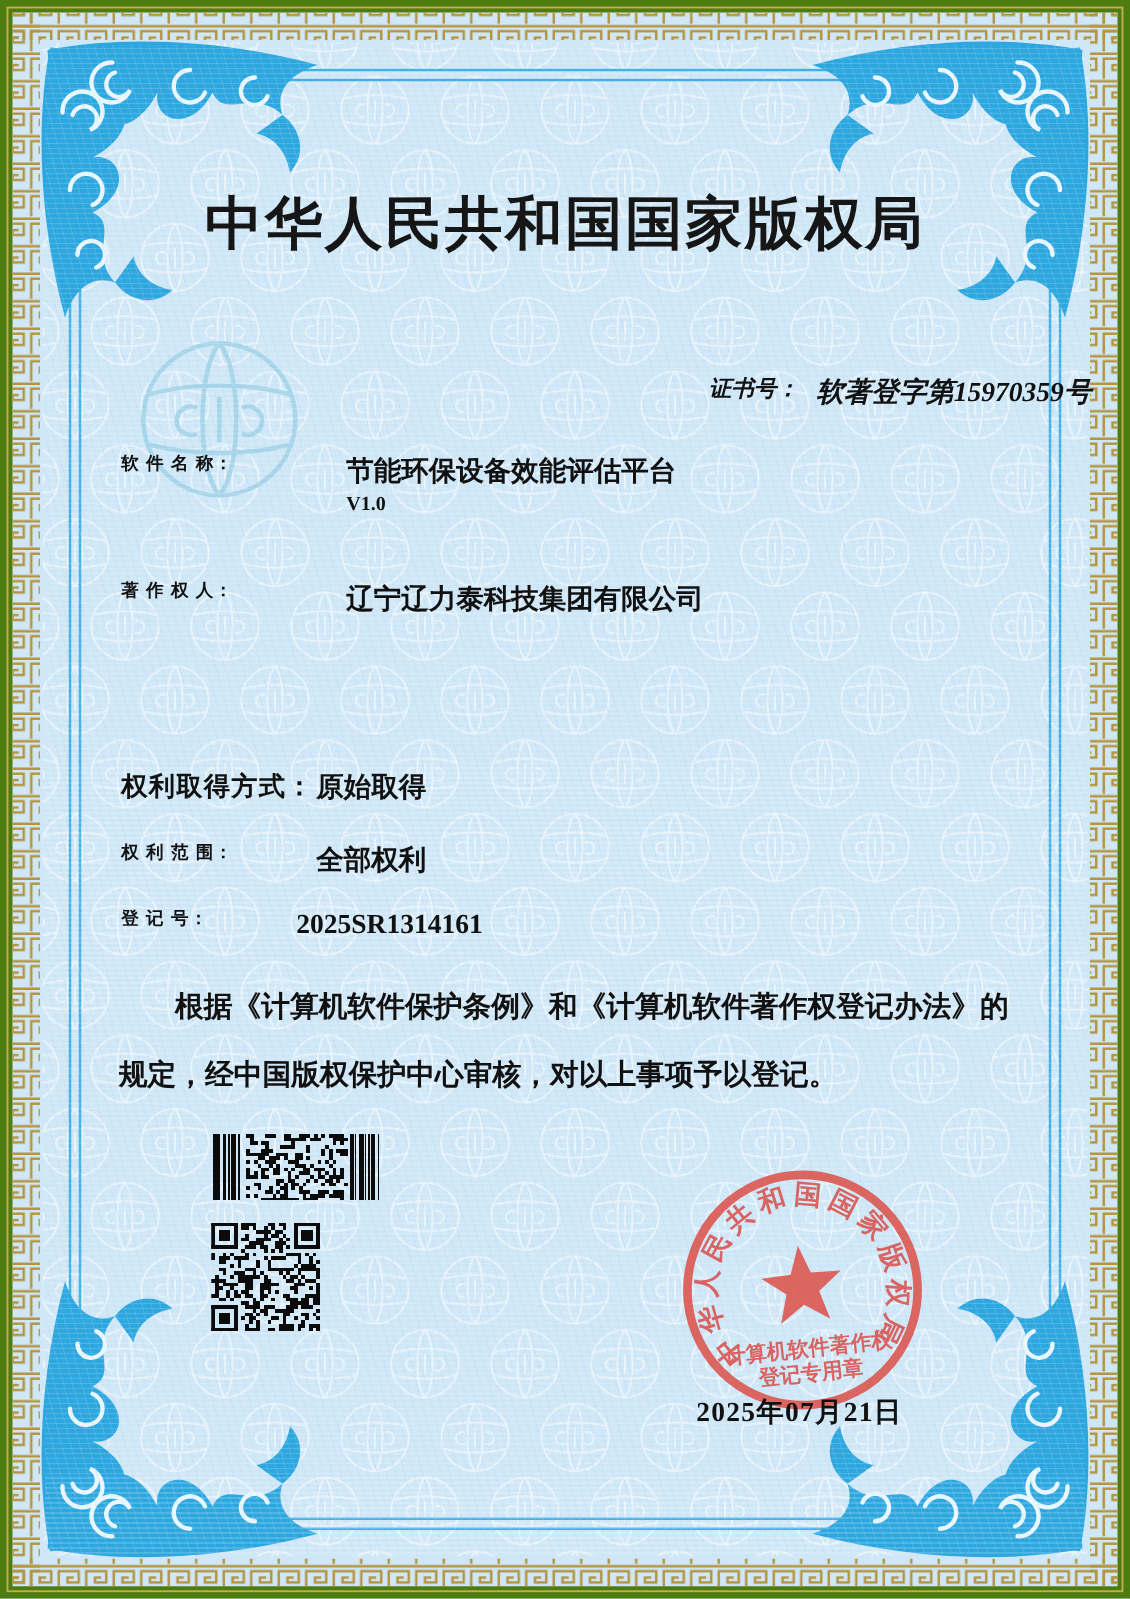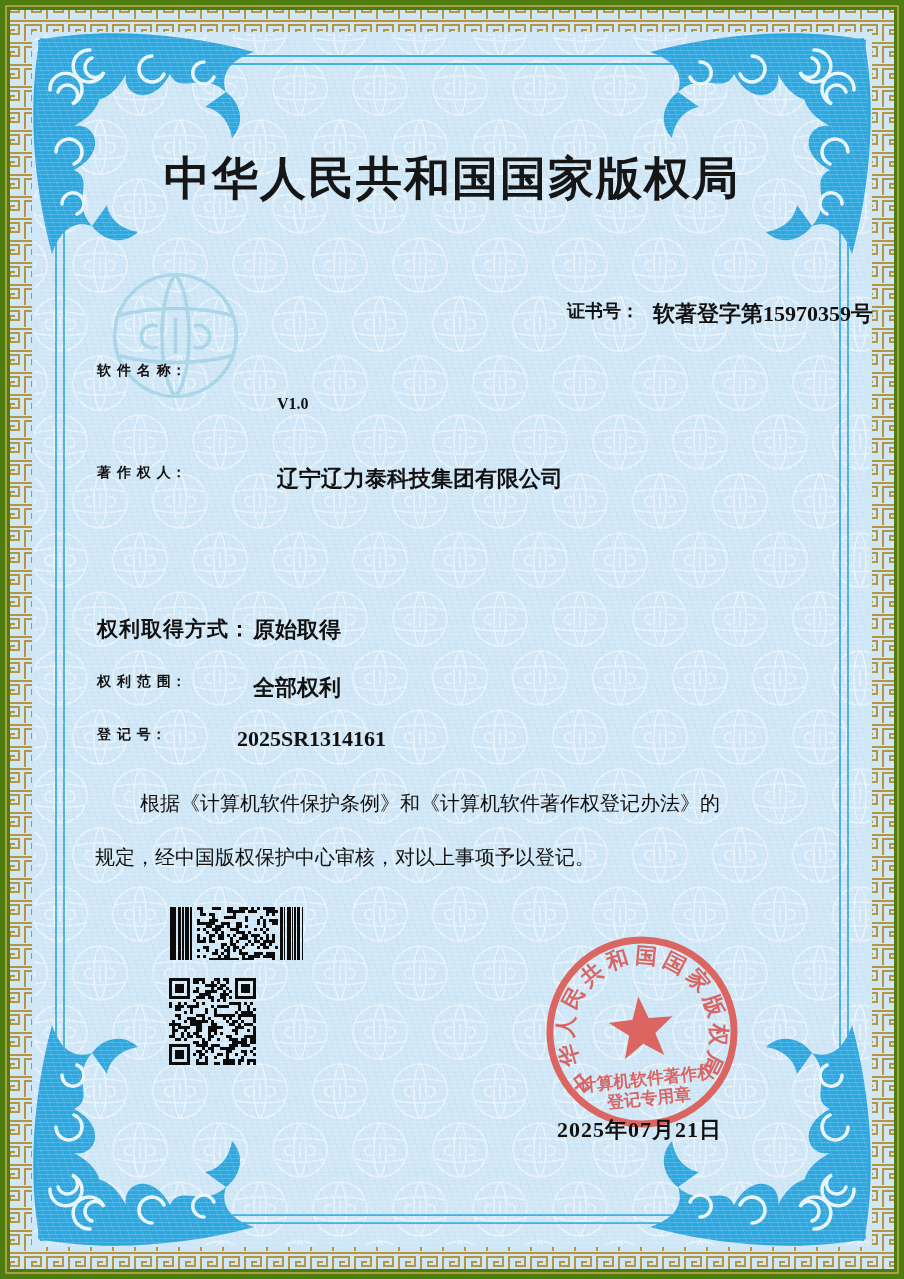--- a/index.html
+++ b/index.html
@@ -9,26 +9,26 @@
   .texture{position:absolute;left:36px;top:36px;right:36px;bottom:36px;z-index:1;pointer-events:none;
     background:
       repeating-linear-gradient(0deg, rgba(255,255,255,.16) 0 1px, transparent 1px 4px),
       repeating-linear-gradient(75deg, rgba(160,205,235,.18) 0 1px, transparent 1px 7px);}
   .content{position:absolute;left:0;top:0;width:100%;height:100%;z-index:2;}
   .abs{position:absolute;}
   .title{left:0;width:100%;text-align:center;font-family:"Liberation Serif","DejaVu Serif",serif;
          font-weight:bold;font-size:46px;letter-spacing:2px;color:#161616;white-space:nowrap;}
   .title1{top:148px;}
   .title2{top:218px;}
-  .certno{top:299px;left:567px;font-size:18px;font-weight:bold;white-space:nowrap;}
+  .certno{top:299px;left:567px;font-size:18px;font-weight:bold;white-space:nowrap;font-style:italic;}
   .certno .val{font-family:"Liberation Serif","DejaVu Serif",serif;margin-left:14px;}
   .lbl{position:absolute;left:97px;font-size:14px;font-weight:bold;letter-spacing:1px;white-space:nowrap;}
   .val{position:absolute;font-size:22px;font-weight:bold;white-space:nowrap;}
   .serifval{font-family:"Liberation Serif","DejaVu Serif",serif;}
-  .statement{font-size:20px;font-weight:normal;white-space:nowrap;}
+  .statement{font-size:23px;font-weight:bold;white-space:nowrap;}
   .date{top:1115px;left:557px;font-size:22px;font-weight:bold;
         font-family:"Liberation Serif","DejaVu Serif",serif;letter-spacing:1px;text-align:center;}
   .seal{top:933px;left:543px;transform:rotate(-6deg);opacity:.88;}
   .seal text{font-weight:bold;}
   .fb{fill:#2da7e0;}
   .fs{stroke:#e8f6fd;stroke-width:3.5;fill:none;stroke-linecap:round;}
   .wmk{color:#ffffff;}
 </style>
 </head>
 <body>
@@ -99,20 +99,21 @@
 
   <div class="content">
 
     <div class="abs title title1">中华人民共和国国家版权局</div>
 
     <div class="abs certno">
       <span>证书号：</span><span class="val">软著登字第15970359号</span>
     </div>
 
     <div class="abs lbl" style="top:362px">软 件 名 称：</div>
+    <div class="abs val" style="top:362px;left:277px">节能环保设备效能评估平台</div>
     <div class="abs val serifval" style="top:395px;left:277px;font-size:16px">V1.0</div>
 
     <div class="abs lbl" style="top:464px">著 作 权 人：</div>
     <div class="abs val" style="top:464px;left:277px">辽宁辽力泰科技集团有限公司</div>
 
     <div class="abs lbl" style="top:615px;font-size:21px">权利取得方式：</div>
     <div class="abs val" style="top:615px;left:253px">原始取得</div>
 
     <div class="abs lbl" style="top:673px">权 利 范 围：</div>
     <div class="abs val" style="top:673px;left:253px">全部权利</div>

